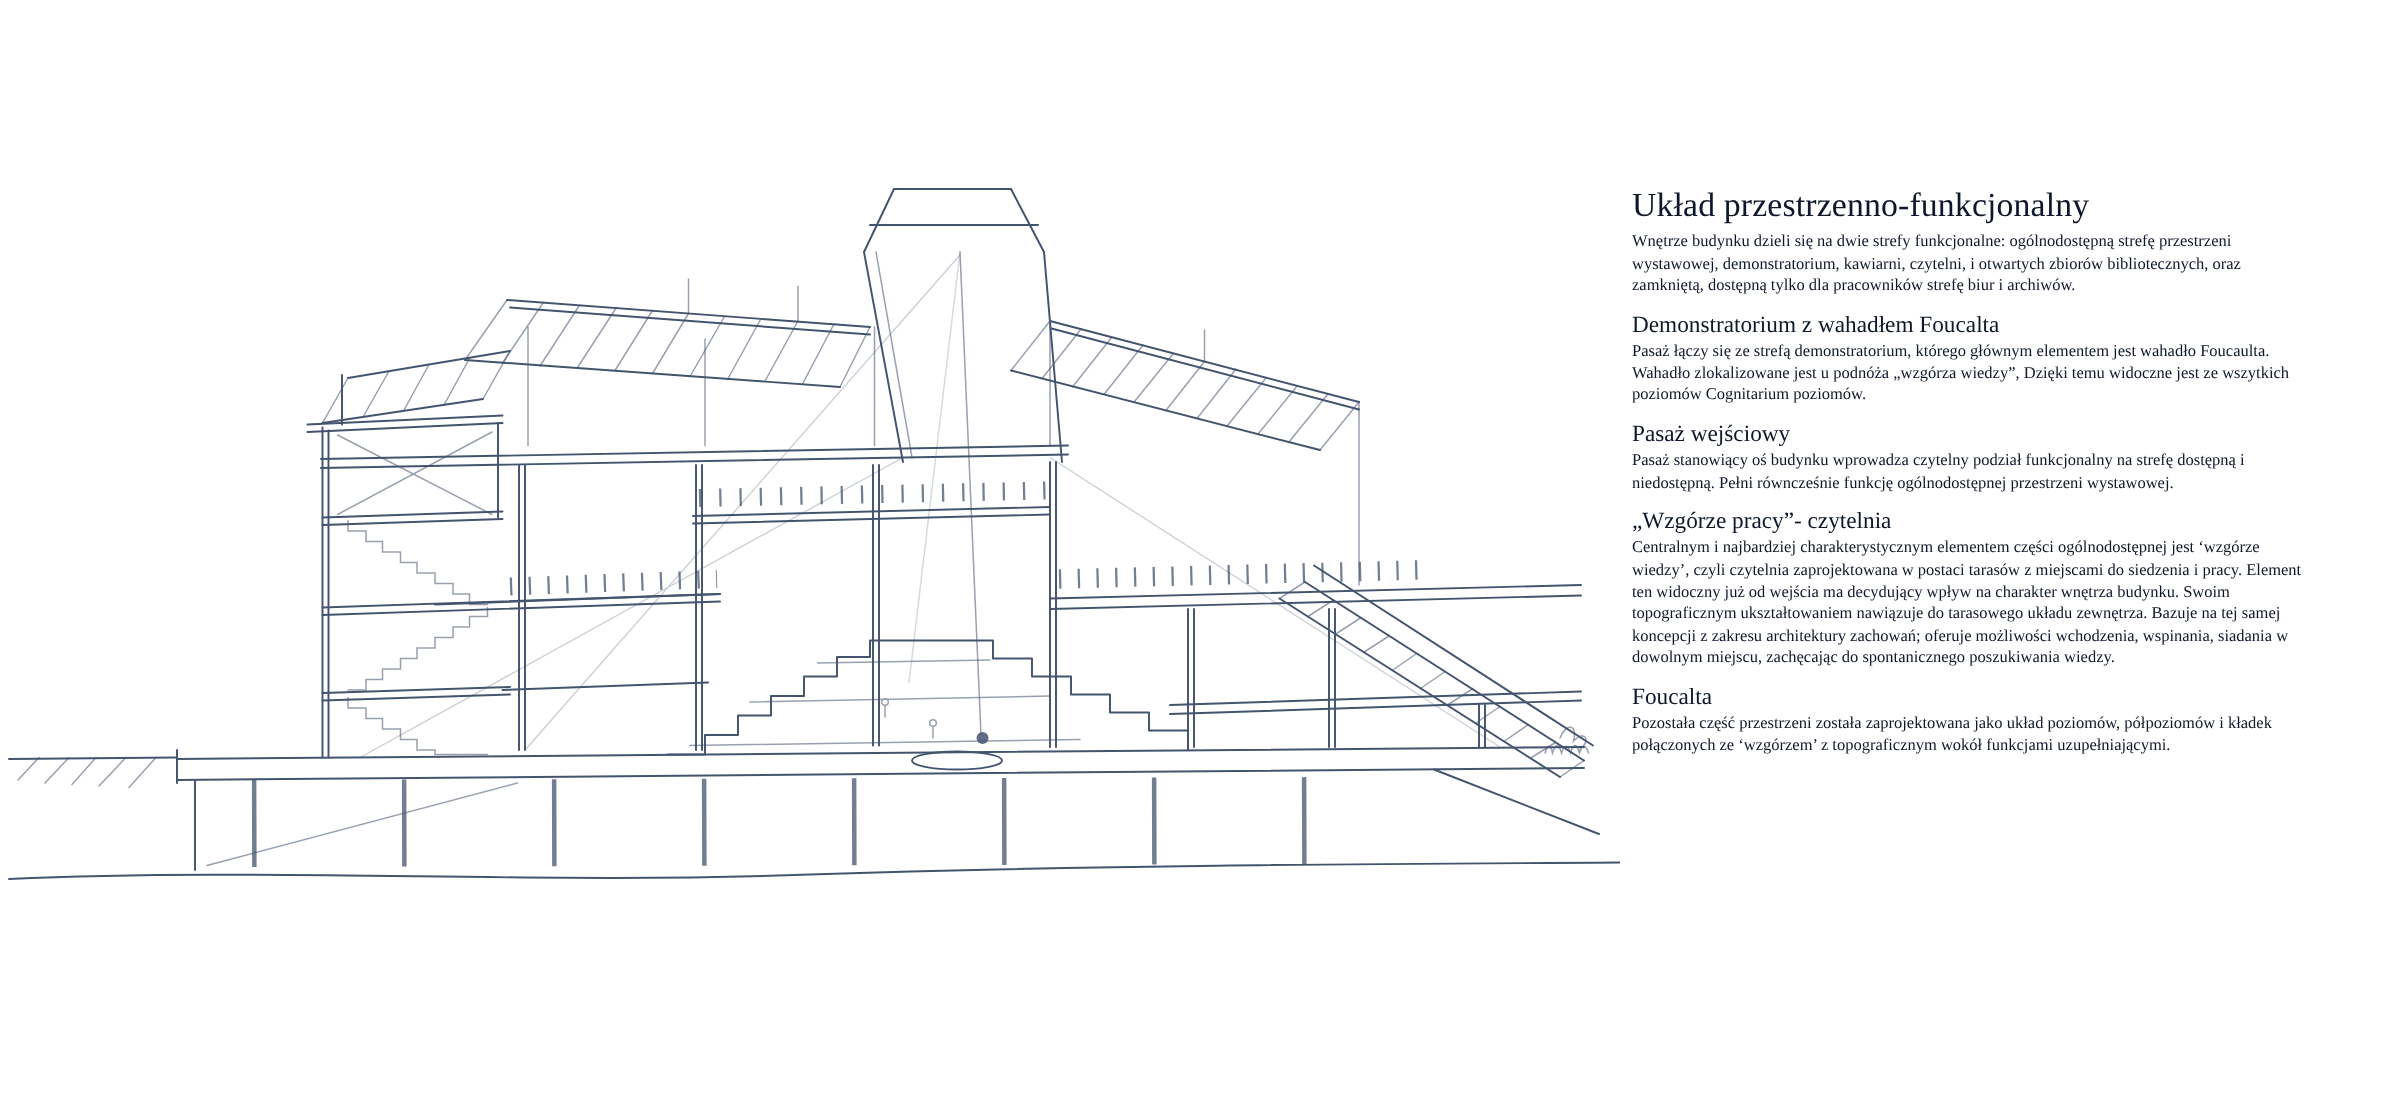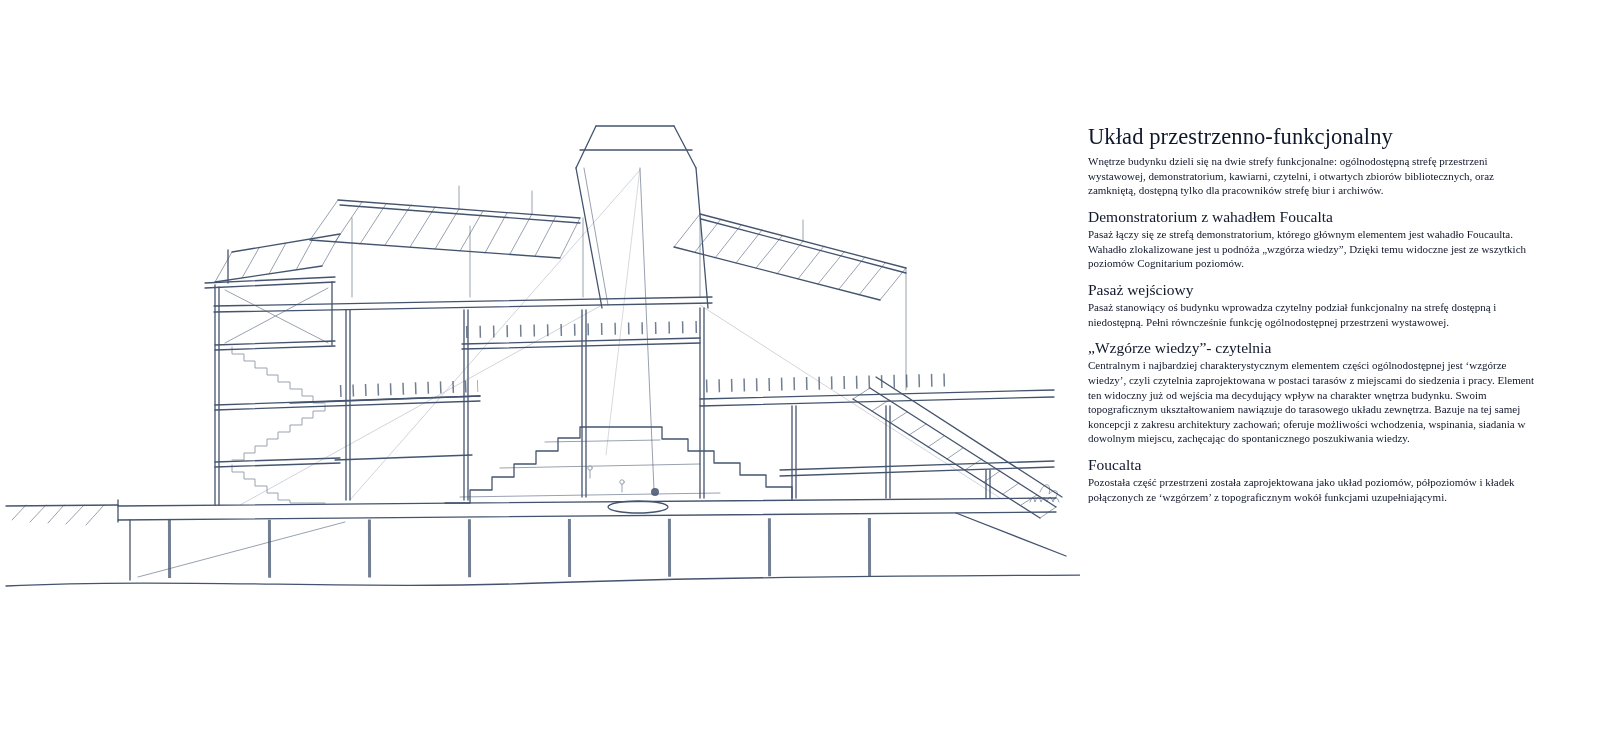--- a/index.html
+++ b/index.html
@@ -262,21 +262,21 @@
       <h2>Demonstratorium z wahadłem Foucalta</h2>
       <p>Pasaż łączy się ze strefą demonstratorium, którego głównym elementem jest wahadło Foucaulta. Wahadło zlokalizowane jest u podnóża „wzgórza wiedzy”, Dzięki temu widoczne jest ze wszytkich poziomów Cognitarium poziomów.</p>
     </div>
 
     <div class="sec">
       <h2>Pasaż wejściowy</h2>
       <p>Pasaż stanowiący oś budynku wprowadza czytelny podział funkcjonalny na strefę dostępną i niedostępną. Pełni równcześnie funkcję ogólnodostępnej przestrzeni wystawowej.</p>
     </div>
 
     <div class="sec">
-      <h2>„Wzgórze wiedzy”- czytelnia</h2>
+      <h2>„Wzgórze pracy”- czytelnia</h2>
       <p>Centralnym i najbardziej charakterystycznym elementem części ogólnodostępnej jest ‘wzgórze wiedzy’, czyli czytelnia zaprojektowana w postaci tarasów z miejscami do siedzenia i pracy. Element ten widoczny już od wejścia ma decydujący wpływ na charakter wnętrza budynku. Swoim topograficznym ukształtowaniem nawiązuje do tarasowego układu zewnętrza. Bazuje na tej samej koncepcji z zakresu architektury zachowań; oferuje możliwości wchodzenia, wspinania, siadania w dowolnym miejscu, zachęcając do spontanicznego poszukiwania wiedzy.</p>
     </div>
 
     <div class="sec">
       <h2>Foucalta</h2>
       <p>Pozostała część przestrzeni została zaprojektowana jako układ poziomów, półpoziomów i kładek połączonych ze ‘wzgórzem’ z topograficznym wokół funkcjami uzupełniającymi.</p>
     </div>
   </div>
 
 </div>

